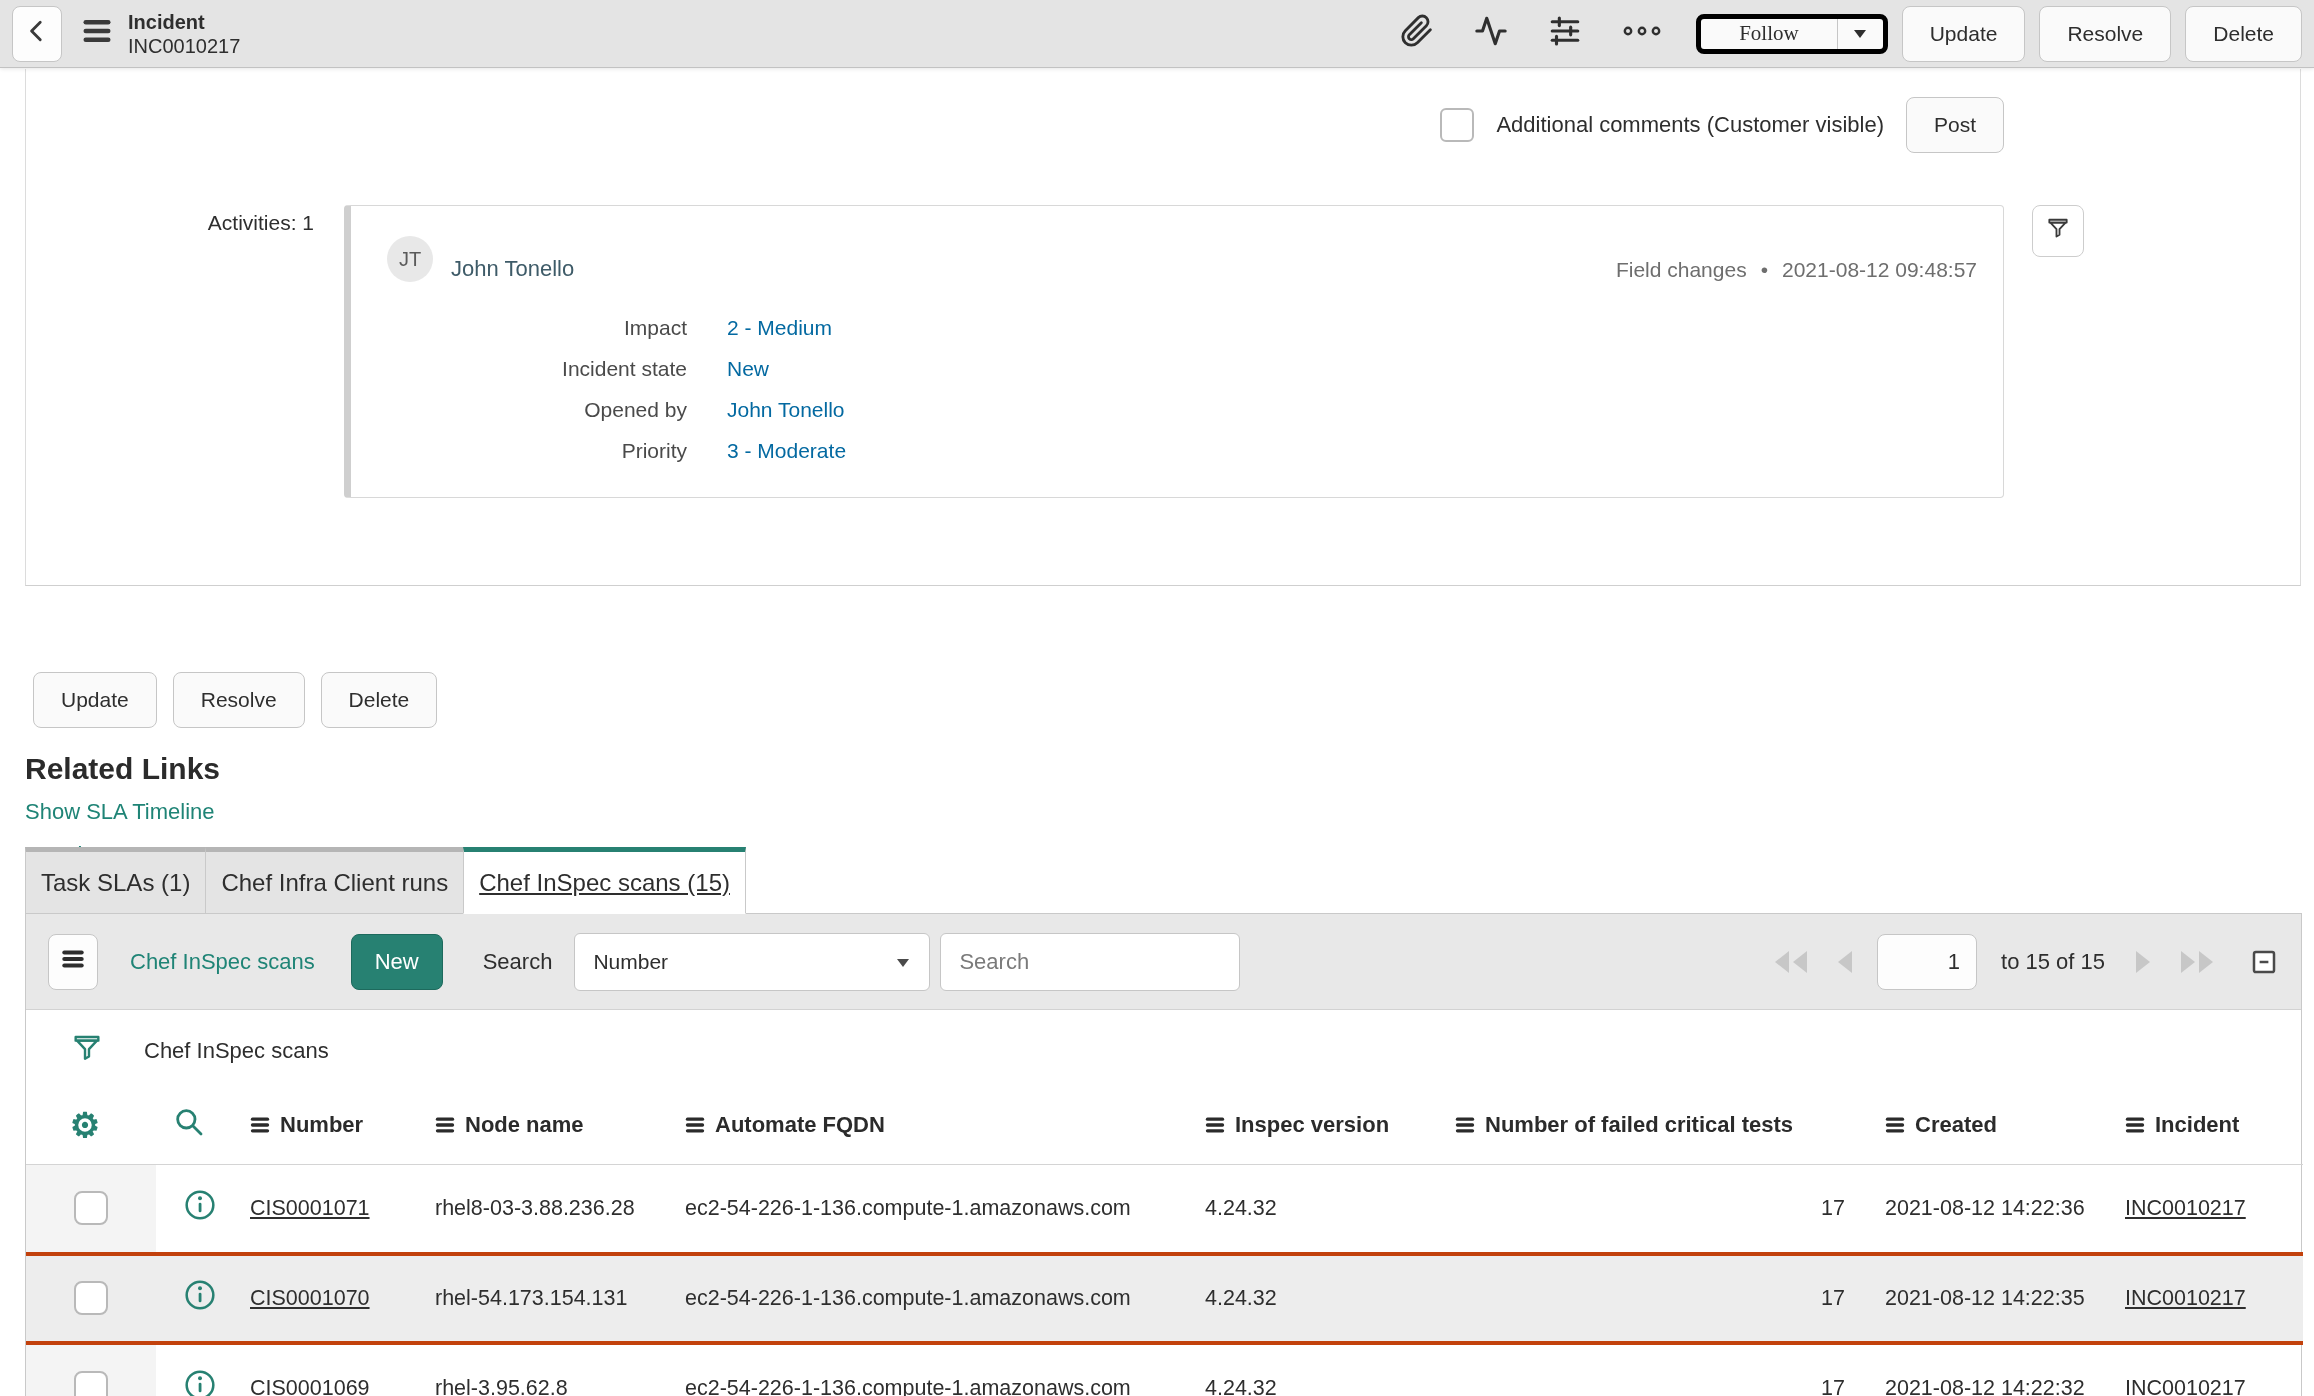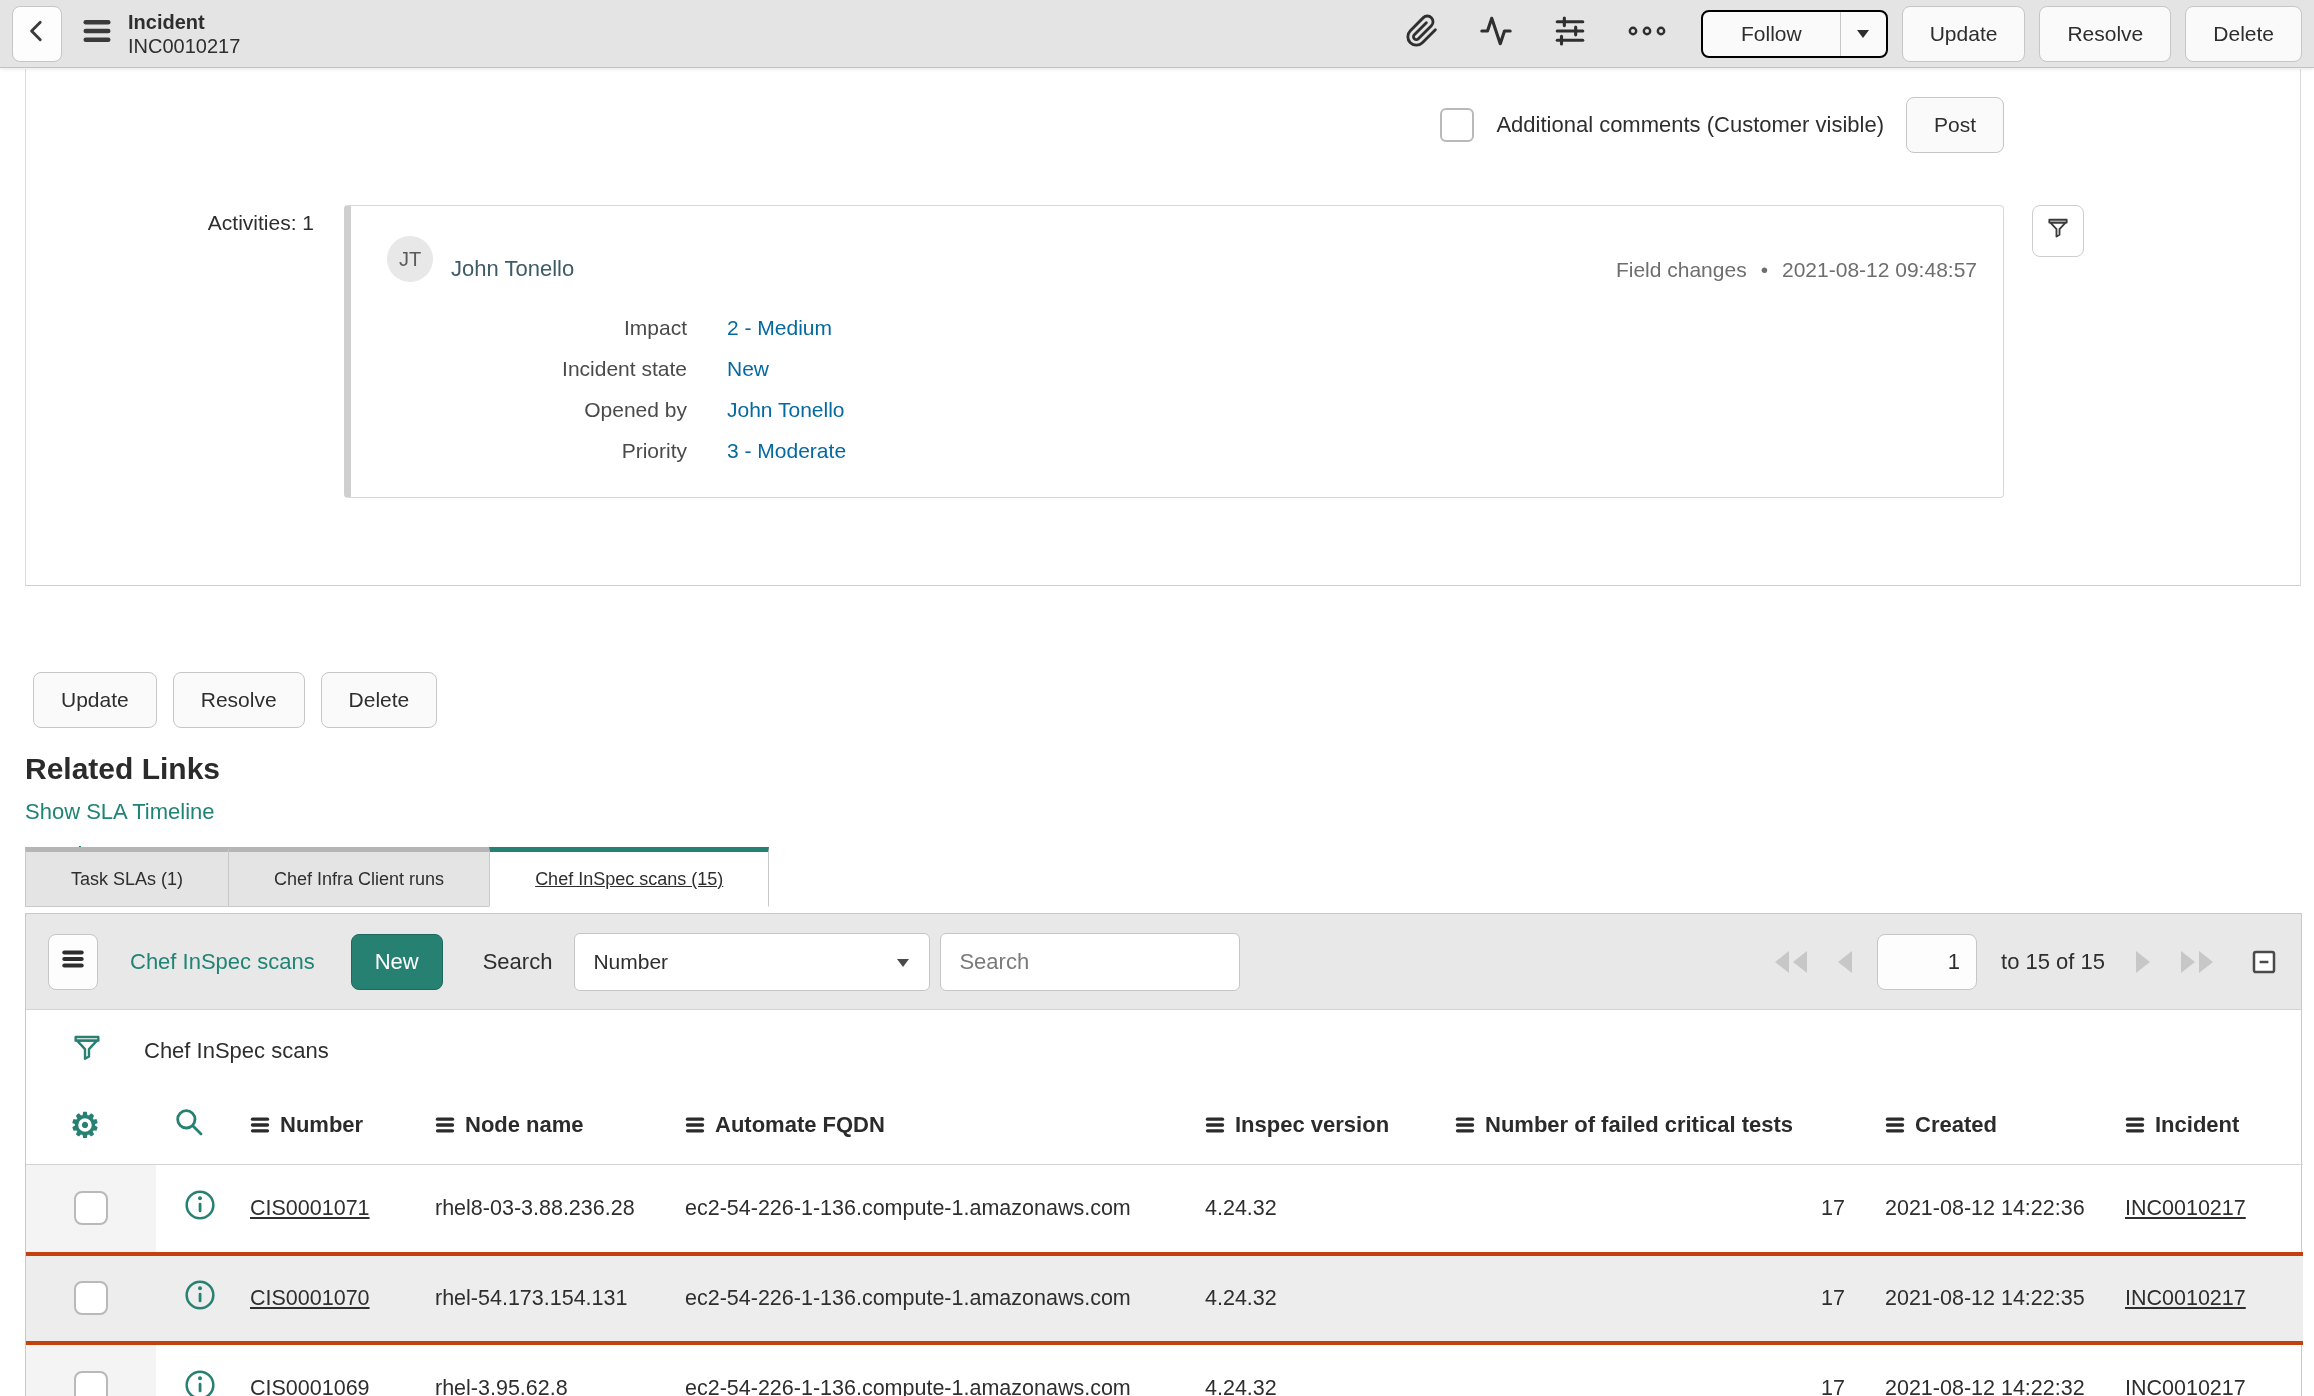--- a/index.html
+++ b/index.html
@@ -13,21 +13,21 @@
                 display:flex; align-items:center; padding:0 12px; z-index:9; }
   .icon-btn { height:56px; width:50px; background:#fdfdfd; border:1px solid #c6c6c6; border-radius:8px;
               display:flex; align-items:center; justify-content:center; cursor:pointer; }
   .burger { margin:0 16px 0 20px; color:#3a3a3a; }
   .hdr-title { line-height:24px; font-size:20px; }
   .hdr-title .t1 { font-weight:700; }
   .hdr-icons { display:flex; align-items:center; gap:40px; margin-left:auto; color:#2f2f2f; }
   .btn { height:56px; background:#fafafa; border:1px solid #c6c6c6; border-radius:8px;
          font-family:inherit; font-size:21px; color:#2e2e2e; padding:0 27px; cursor:pointer; }
   .hdr-buttons { display:flex; align-items:center; gap:14px; margin-left:34px; }
-  .split { display:flex; height:48px; background:#fafafa; border:2px solid #000000; border-radius:8px; overflow:hidden; }
+  .split { display:flex; height:40px; background:#fafafa; border:5px solid #000000; border-radius:8px; overflow:hidden;font-family:Liberation Serif, serif; }
   .split .main { padding:0 38px; display:flex; align-items:center; cursor:pointer; }
   .split .caret { width:46px; border-left:1px solid #c6c6c6; display:flex; align-items:center; justify-content:center; cursor:pointer; }
 
   
   .form-region { position:absolute; top:69px; left:25px; right:13px;
                  border-left:1px solid #dcdcdc; border-right:1px solid #dcdcdc; border-bottom:1px solid #cfcfcf;
                  height:517px; background:#fff; }
   .comments-row { display:flex; align-items:center; justify-content:flex-end; gap:22px;
                   padding:28px 296px 0 0; }
   .checkbox { width:34px; height:34px; background:#fff; border:2px solid #b9b9b9; border-radius:6px; cursor:pointer; }
@@ -49,21 +49,21 @@
 
   
   .form-actions { position:absolute; top:672px; left:33px; display:flex; gap:16px; }
   .related { position:absolute; top:752px; left:25px; }
   .related h2 { font-size:30px; font-weight:700; color:#2b2b2b; }
   .related a { display:block; color:#1f8476; text-decoration:none; font-size:22px; margin-top:17px; cursor:pointer; }
   .related a:first-of-type { margin-top:13px; }
 
   
   .tabs { position:absolute; top:847px; left:25px; display:flex; z-index:3; }
-  .tab { padding:17px 45px 16px; font-size:18px; border:1px solid #c9c9c9; border-top:5px solid #b5b5b5;
+  .tab { padding:17px 15px 16px; font-size:24px; border:1px solid #c9c9c9; border-top:5px solid #b5b5b5;
          background:#e4e4e4; cursor:pointer; margin-right:-1px; }
   .tab.active { background:#fff; border-top:5px solid #278172; border-bottom:1px solid #fff;text-decoration:underline; }
 
   
   .list-box { position:absolute; top:913px; left:25px; right:12px; bottom:-2px;
               border:1px solid #c9c9c9; background:#fff; }
   .list-toolbar { height:96px; background:#e8e8e8; display:flex; align-items:center; padding:0 22px; border-bottom:1px solid #d2d2d2; }
   .list-title { color:#1f8476; font-size:22px; margin-left:32px; cursor:pointer; }
   .new-btn { margin-left:36px; height:56px; padding:0 23px; background:#278172; color:#fff;
              border:1px solid #1d6a5d; border-radius:8px; font-family:inherit; font-size:22px; cursor:pointer; }

